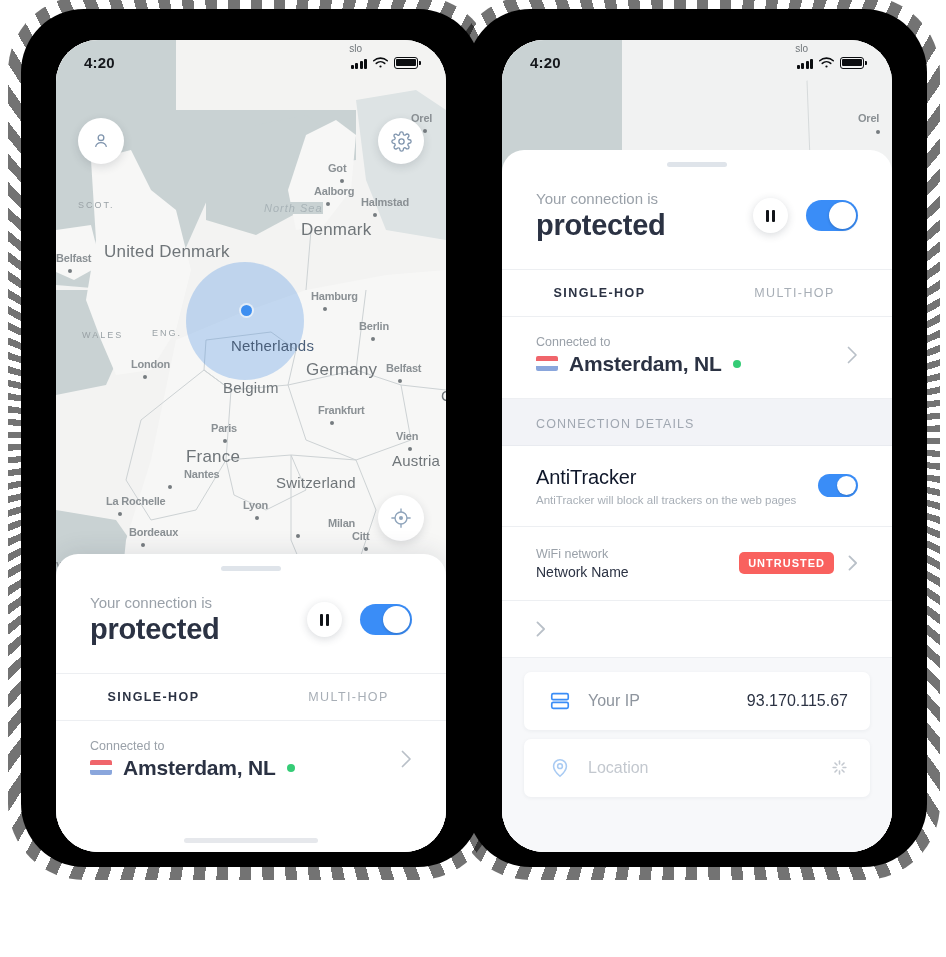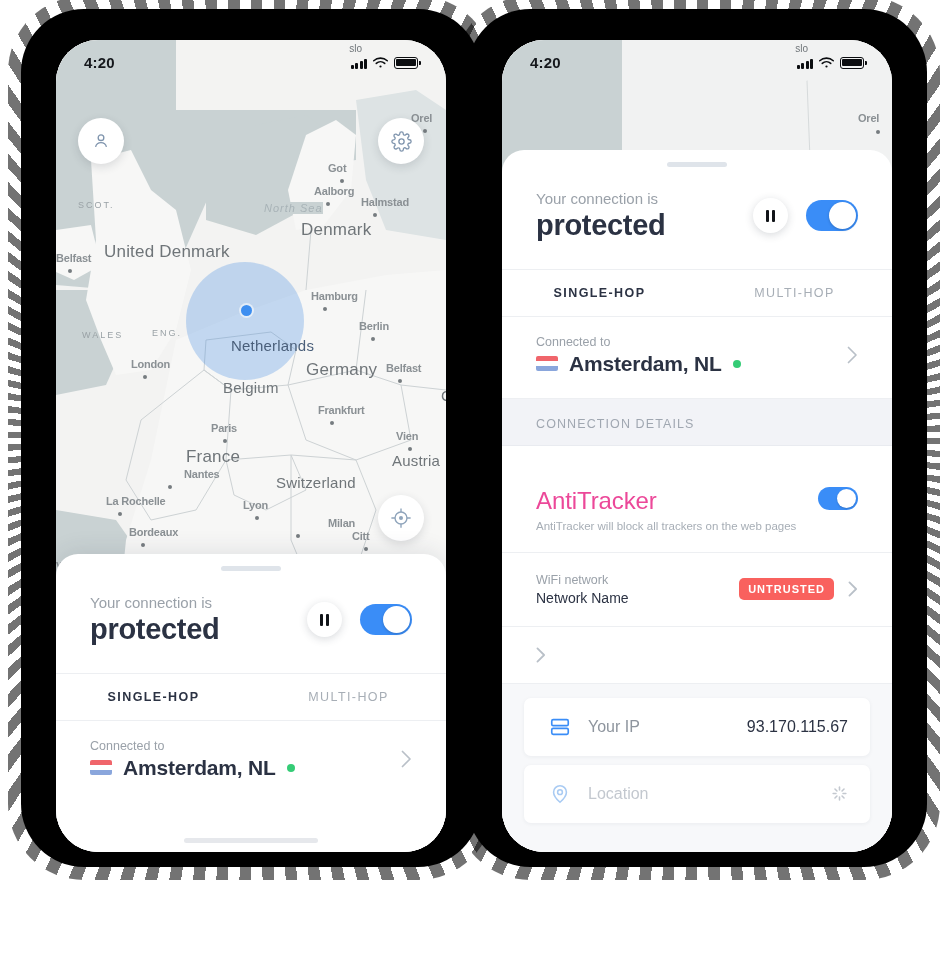--- a/index.html
+++ b/index.html
@@ -182,21 +182,21 @@
     background:#f2f3f7; padding:18px 34px 14px;
     font-size:12.5px;letter-spacing:1.1px;color:#a0a7b1;
     border-bottom:1px solid #e9ebf0;
   }
   .detail-row{
     padding:20px 34px;
     border-bottom:1px solid #edeff2;
     display:flex;align-items:center;justify-content:space-between;
     background:#fff;
   }
-  .detail-row .t1{ font-size:24px;color:#ec4899;font-weight:normal;letter-spacing:-.1px;margin-top:21px; }
+  .detail-row .t1{ font-size:20px;color:#0f172a;font-weight:normal;letter-spacing:-.1px; }
   .detail-row .t2{ font-size:11.5px;color:#a7aeb6;margin-top:5px; }
   .detail-row .sub-lbl{ font-size:12.5px;color:#9aa1a9;margin-bottom:3px; }
   .detail-row .val{ font-size:14px;color:#2b3243; }
   .smalltoggle{
     width:40px;height:23px;border-radius:12px;background:#3a8df7;position:relative;flex:none;
   }
   .smalltoggle::after{
     content:"";position:absolute;right:2px;top:2px;width:19px;height:19px;border-radius:50%;
     background:#fff;box-shadow:0 1px 2px rgba(0,0,0,.18);
   }

